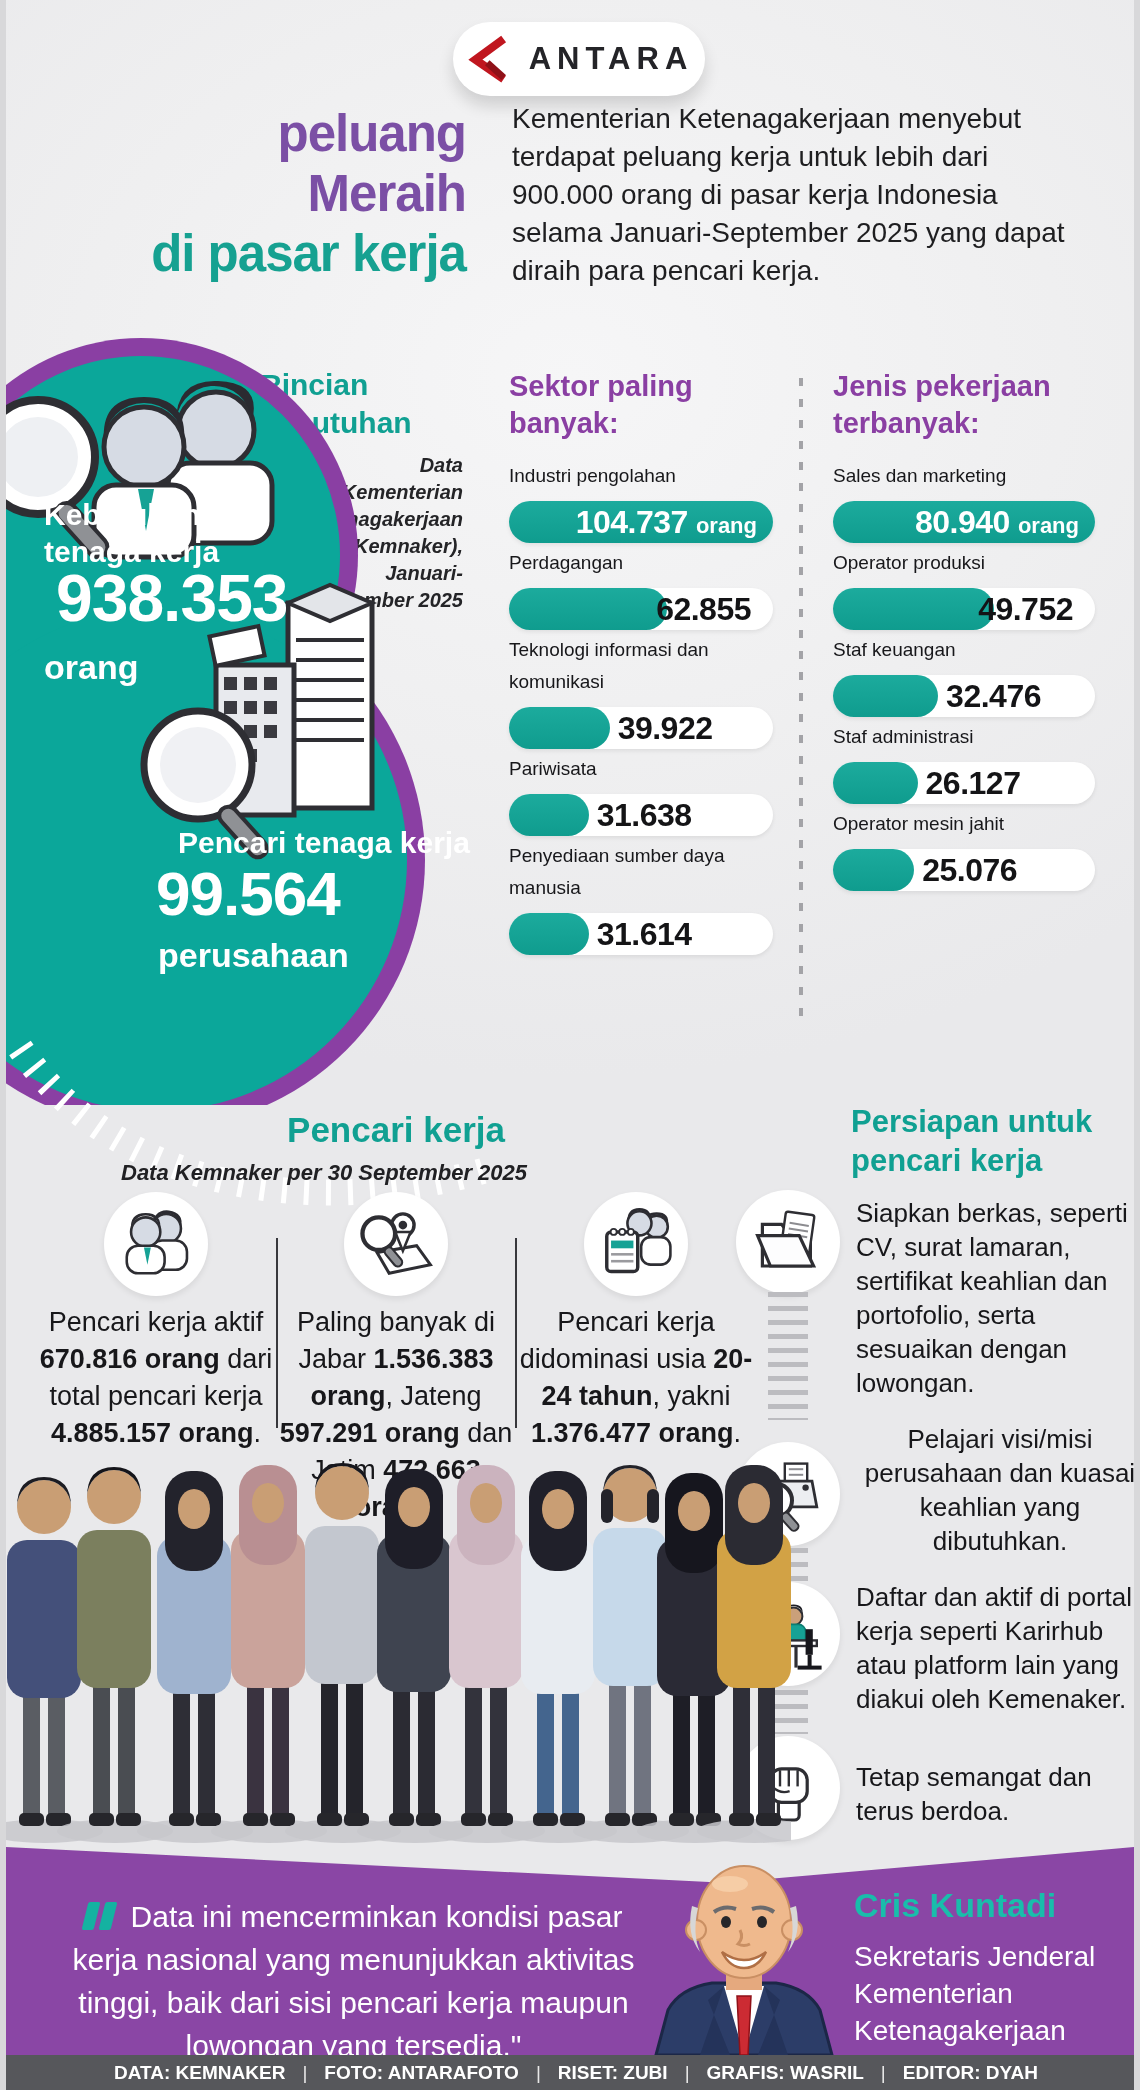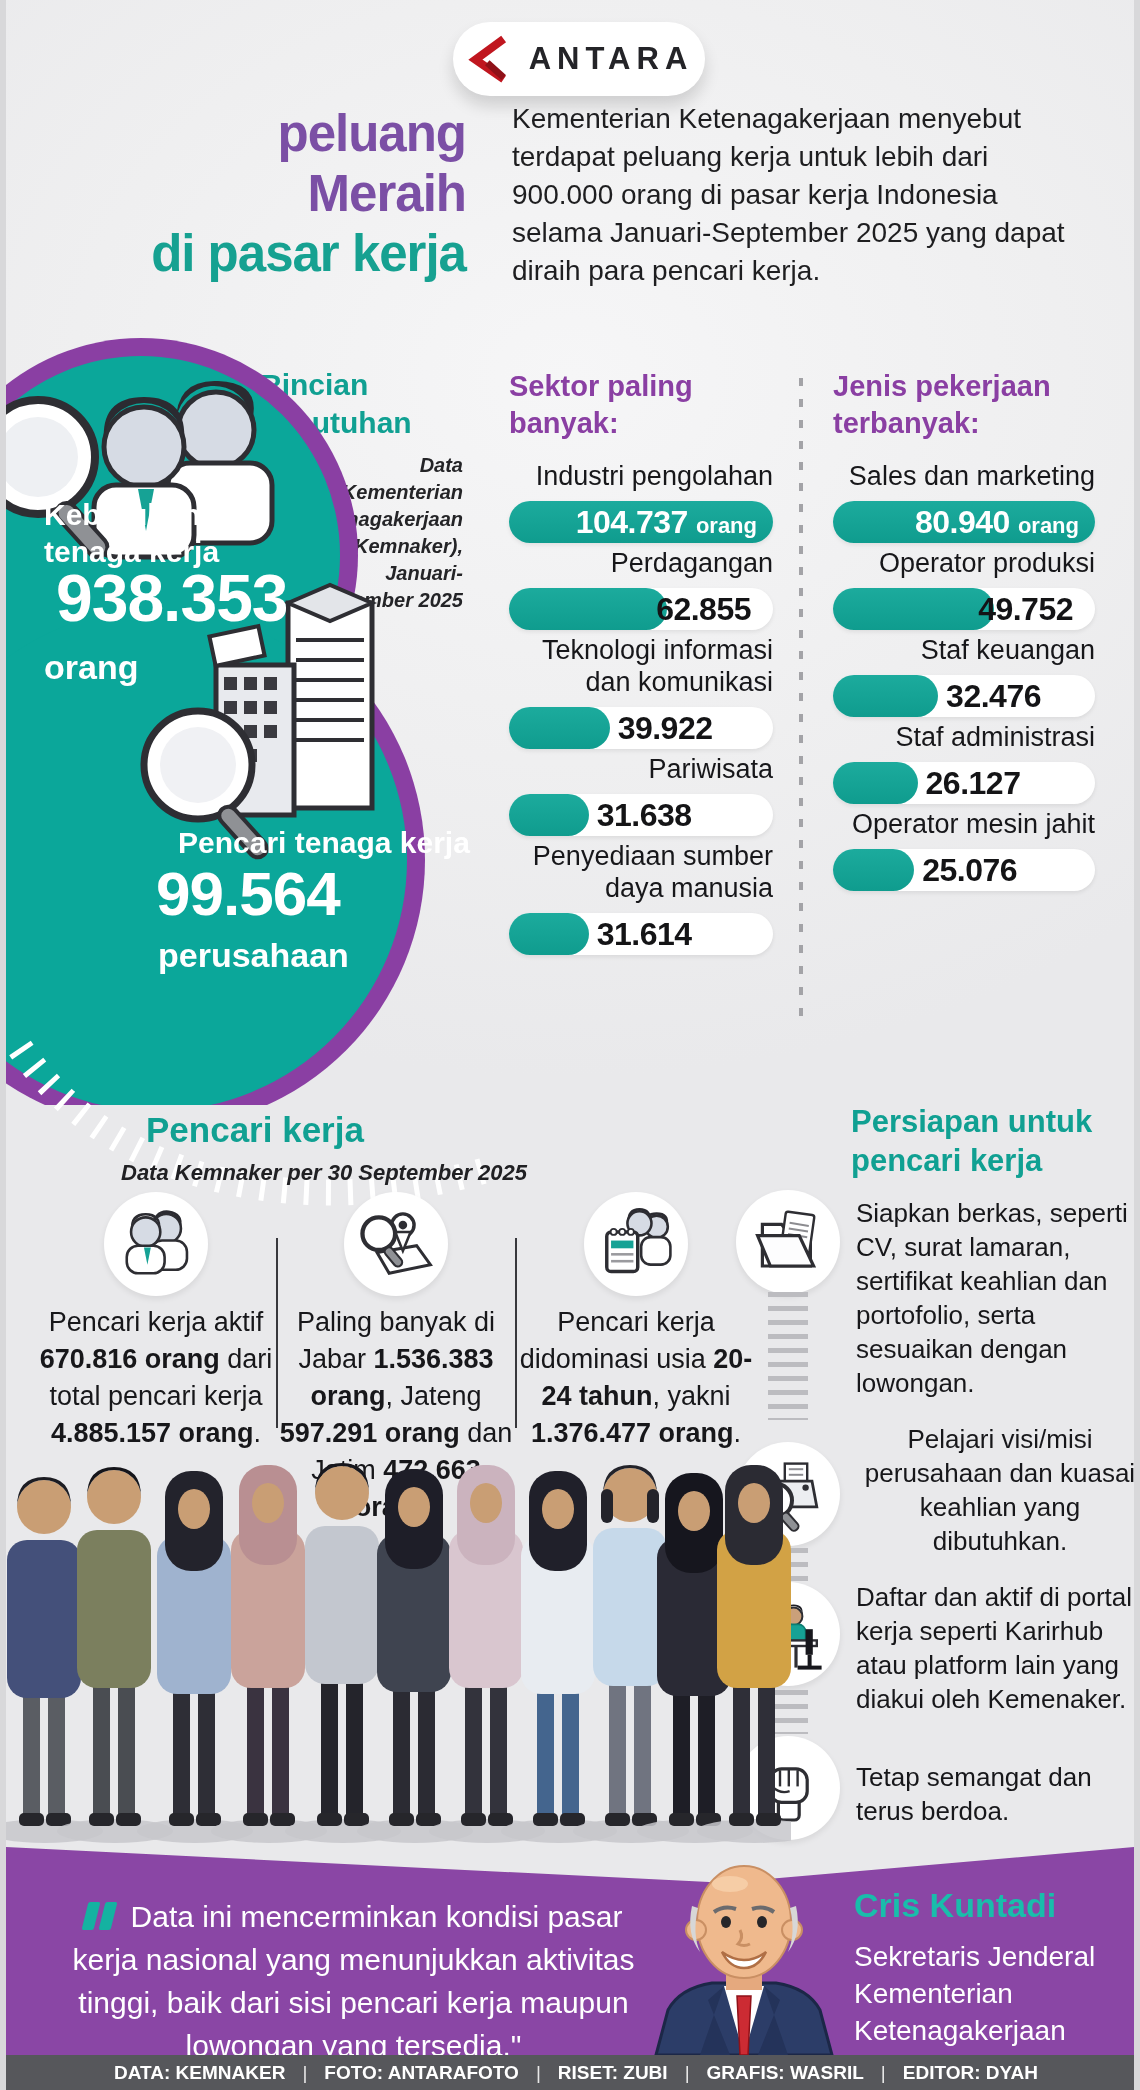--- a/index.html
+++ b/index.html
@@ -28,33 +28,33 @@
   .needs-label2{left:132px;top:826px;width:300px;font-size:30px;margin-left:40px;}
   .needs-value2{left:150px;top:858px;font-size:62px;letter-spacing:-1px;}
   .needs-unit2{left:152px;top:936px;font-size:34px;}
   
   .deco-arc{left:0px;top:1020px;width:500px;height:220px;}
   
   .col{width:264px;}
   .sector-col{left:503px;top:368px;}
   .jobs-col{left:827px;top:368px;width:262px;}
   .col-heading{font-size:29px;line-height:37px;font-weight:bold;color:#8a3fa3;margin:0 0 18px 0;}
-  .bar-label{font-size:27px;line-height:32px;color:#17171a;margin:4px 0 9px 0;text-align:right;}
+  .bar-label{font-size:19px;line-height:32px;color:#17171a;margin:4px 0 9px 0;}
   .bar-track{position:relative;height:42px;background:#fff;border-radius:21px;box-shadow:0 2px 4px rgba(0,0,0,.08);}
   .bar-fill{position:absolute;left:0;top:0;height:42px;border-radius:21px;background:linear-gradient(180deg,#1cab9d,#0f9c8e);}
   .bar-value{position:absolute;top:0;height:42px;line-height:42px;white-space:nowrap;}
   .bar-value .v{font-weight:bold;font-size:32px;letter-spacing:-0.5px;}
   .bar-value .u{font-weight:bold;font-size:22px;margin-left:8px;}
   .bar-value.inside{right:16px;color:#fff;}
   .bar-value.rightpos{right:14px;color:#141416;}
   .bar-value.leftpos{color:#141416;}
   .v-divider{left:793px;top:378px;width:4px;height:650px;
     background:repeating-linear-gradient(180deg,#a3a3a7 0 8px,transparent 8px 21px);}
   
-  .seekers-h{left:140px;top:1110px;width:500px;font-size:35px;font-weight:bold;color:#10a092;}
+  .seekers-h{left:140px;top:1110px;width:500px;text-align:center;font-size:35px;font-weight:bold;color:#10a092;}
   .seekers-sub{left:115px;top:1160px;width:550px;text-align:left;font-size:22px;font-weight:bold;font-style:italic;color:#202023;}
   .stat-col{width:234px;text-align:center;}
   .stat-icon{width:104px;height:104px;margin:0 auto 8px auto;background:#fff;border-radius:52px;
     box-shadow:0 3px 6px rgba(0,0,0,.08);display:flex;align-items:center;justify-content:center;}
   .stat-text{font-size:27px;line-height:37px;color:#17171a;}
   .stat-text b{font-weight:bold;}
   .stat-div{width:2px;height:190px;background:#38383c;top:1238px;}
   
   .prep-h{left:845px;top:1102px;width:270px;font-size:31px;line-height:39px;font-weight:bold;color:#10a092;}
   .prep-icon{width:104px;height:104px;background:#fff;border-radius:52px;box-shadow:0 3px 6px rgba(0,0,0,.08);

